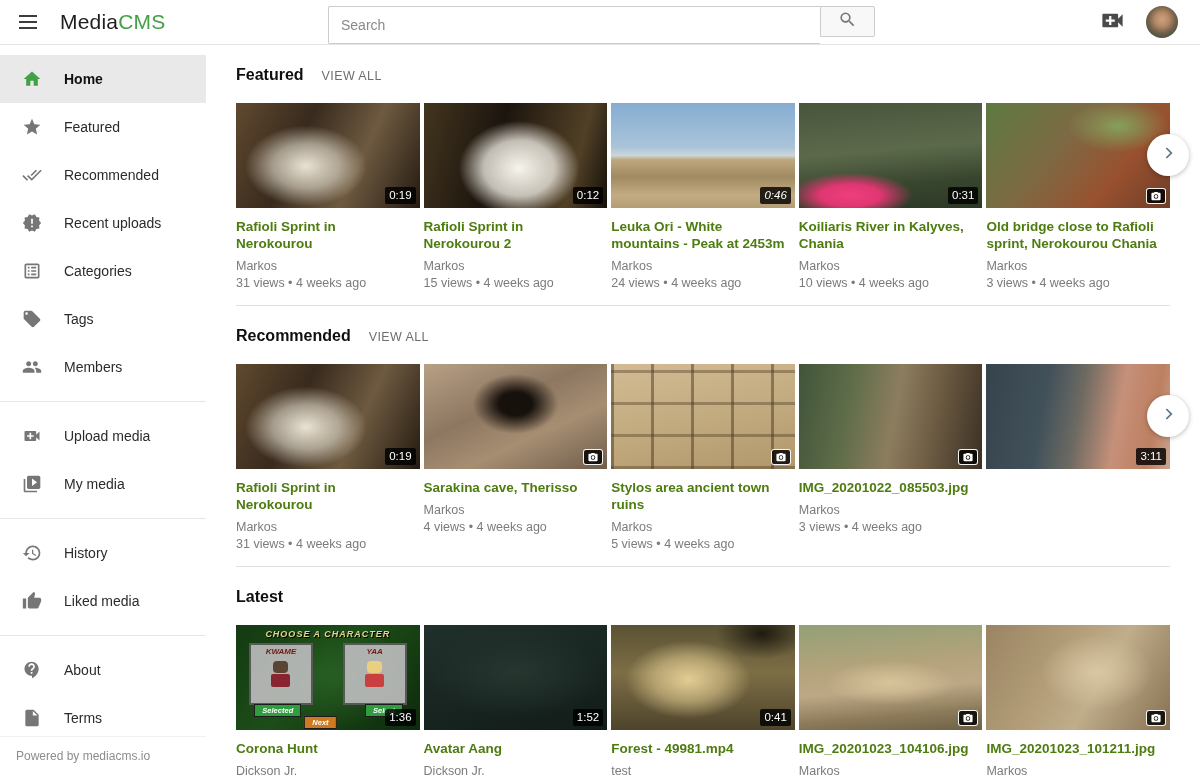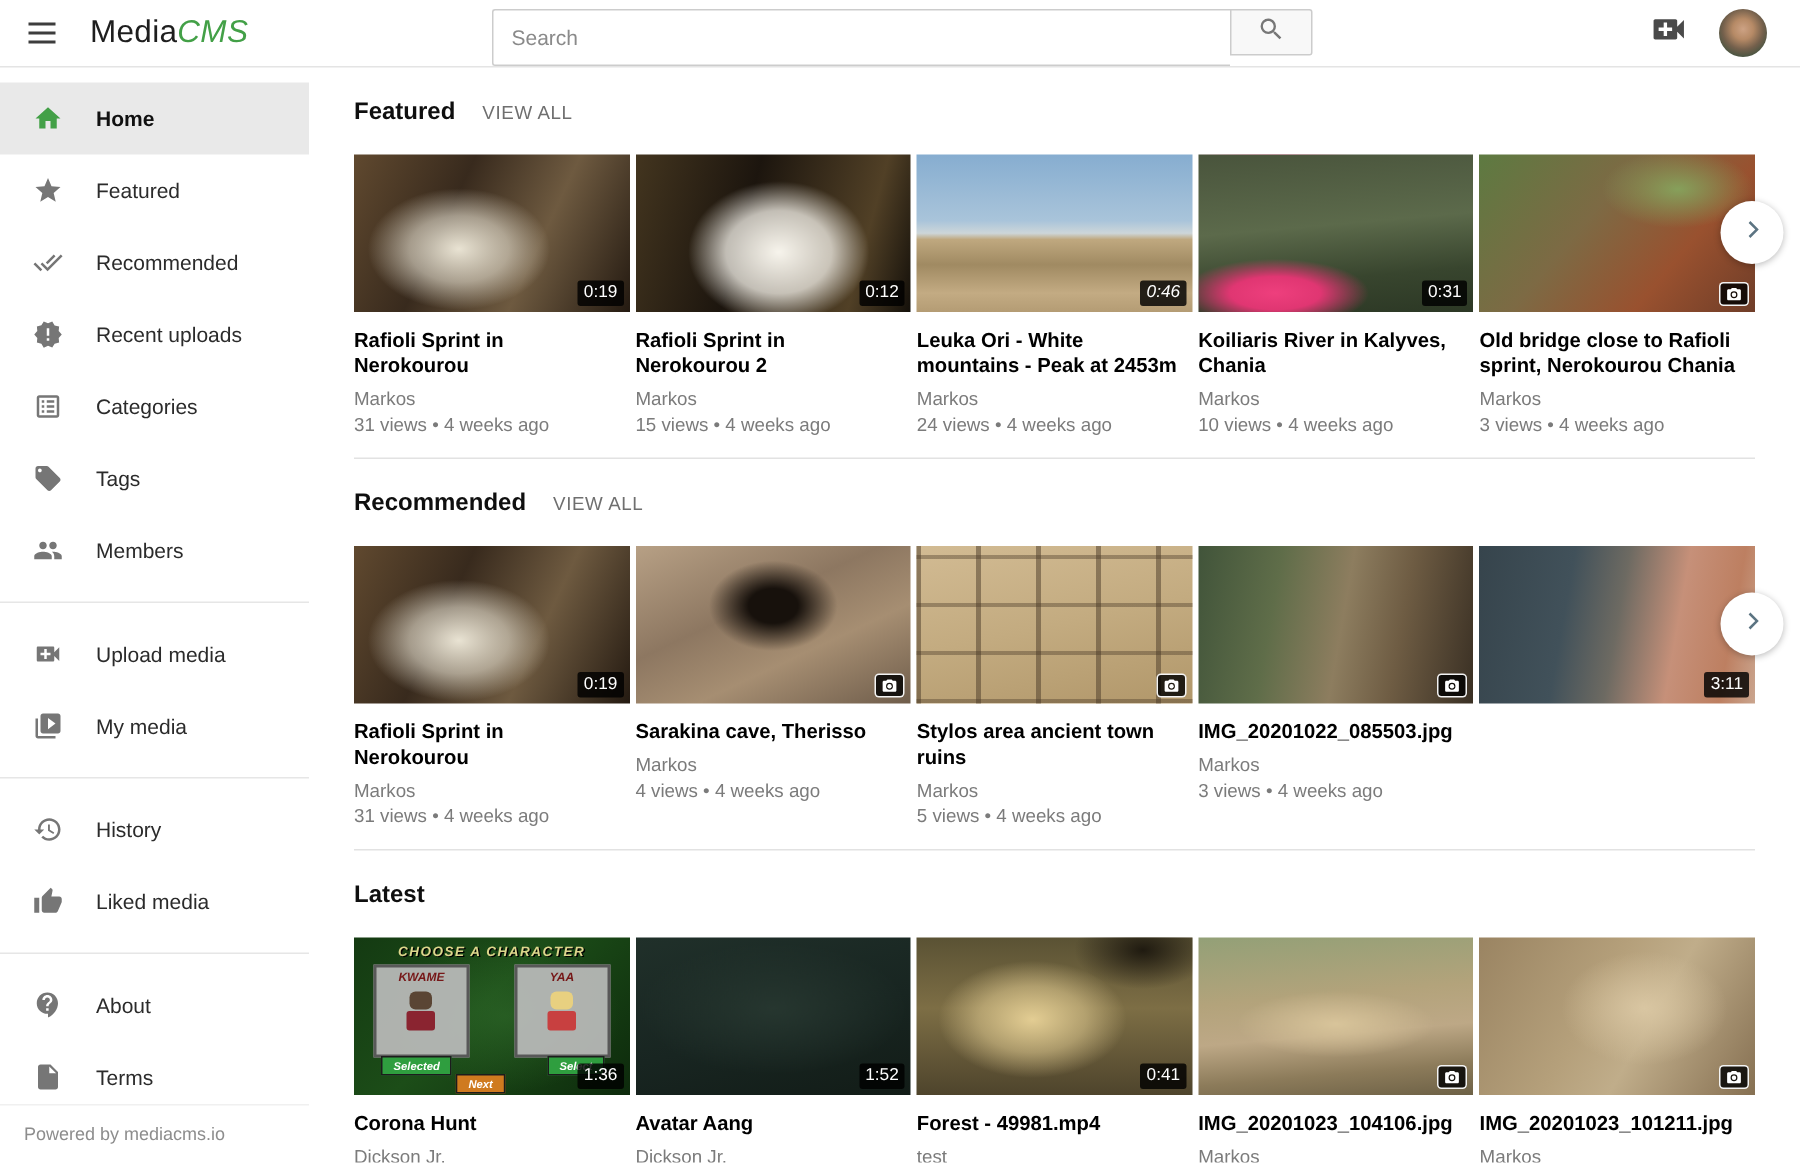--- a/index.html
+++ b/index.html
@@ -6,21 +6,21 @@
   html,body { width:1200px; height:775px; overflow:hidden; background:#fff;
     font-family:"Liberation Sans", sans-serif; }
 
   
   .header { position:relative; height:45px; background:#fff; border-bottom:1px solid #e4e4e4;
     display:flex; align-items:center; z-index:5; }
   .hamburger { width:40px; height:40px; margin-left:8px; display:flex; flex-direction:column;
     justify-content:center; align-items:center; gap:4px; cursor:pointer; }
   .hamburger i { display:block; width:18px; height:2px; background:#3d3d3d; }
   .logo { margin-left:12px; font-size:21px; font-weight:500; color:#1e1e1e; letter-spacing:.2px; cursor:pointer; }
-  .logo .cms { color:var(--brand,#43a047);font-style:italic; }
+  .logo .cms { color:var(--brand,#43a047); }
   .search-wrap { position:absolute; left:328px; top:6px; display:flex; }
   .search-input { width:492px; height:31px; border:1px solid #ccc; border-right:none;
     padding:18px 12px; font-size:14px; color:#6d28d9; outline:none; border-radius:2px 0 0 2px;
     font-family:inherit; }
   .search-input::placeholder { color:#8a8a8a; }
   .search-btn { width:55px; height:31px; background:#f8f8f8; border:1px solid #ccc;
     border-radius:0 2px 2px 0; display:flex; align-items:center; justify-content:center; cursor:pointer; }
   .search-btn svg { width:19px; height:19px; fill:#777; }
   .header-right { margin-left:auto; display:flex; align-items:center; gap:20px; padding-right:22px; }
   .upload-btn { cursor:pointer; display:flex; }
@@ -49,21 +49,21 @@
   .view-all { margin-left:18px; font-size:12.5px; font-weight:500; letter-spacing:.4px;
     color:#6f6f6f; cursor:pointer; }
   .cards-row { position:relative; margin-top:19px; }
   .cards { display:grid; grid-template-columns:repeat(5,1fr); gap:4px; }
   .thumb { position:relative; height:105px; background-color:#ddd; cursor:pointer; overflow:hidden; }
   .badge { position:absolute; right:4px; bottom:4px; background:rgba(0,0,0,.82); color:#fff;
     font-size:11.5px; font-weight:500; line-height:15px; padding:1px 4px; border-radius:2px; }
   .badge.cam { border:1px solid rgba(255,255,255,.95); border-radius:3px; padding:2px 3px 1px; line-height:0; }
   .badge.cam svg { width:12px; height:11px; fill:#fff; }
   .card-info { padding:10px 10px 0 0; min-height:85px; }
-  .card-title { font-size:13.5px; font-weight:700; color:#000000; line-height:17px; cursor:pointer; }
+  .card-title { font-size:13.5px; font-weight:700; color:#4d7c0f; line-height:17px; cursor:pointer; }
   .card-author { margin-top:7px; font-size:12.5px; color:#7b7b7b; cursor:pointer; }
   .card-meta { margin-top:3px; font-size:12.5px; color:#7b7b7b; }
   .next-btn { position:absolute; right:-19px; top:31px; width:42px; height:42px; border-radius:50%;
     background:#fff; box-shadow:0 1px 5px rgba(0,0,0,.28); display:flex; align-items:center;
     justify-content:center; cursor:pointer; }
   .next-btn svg { width:20px; height:20px; fill:#5c7482; }
   .sec-divider { border-bottom:1px solid #e2e2e2; margin-top:12px; }
 
   
   .game { position:absolute; inset:0; font-style:italic; }

